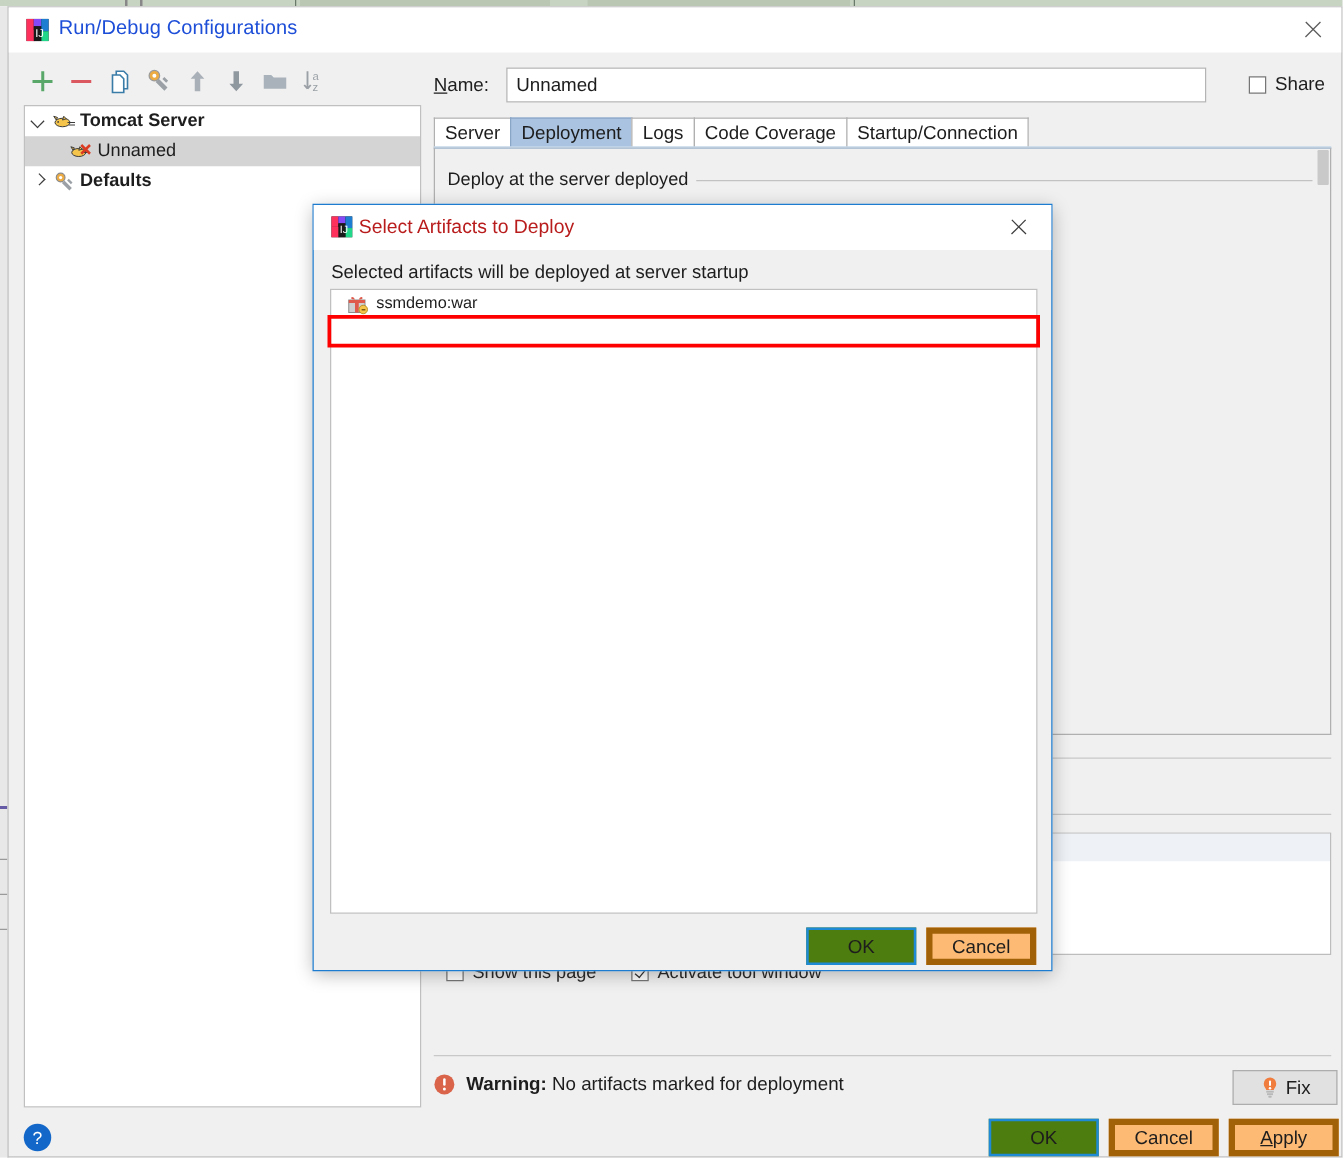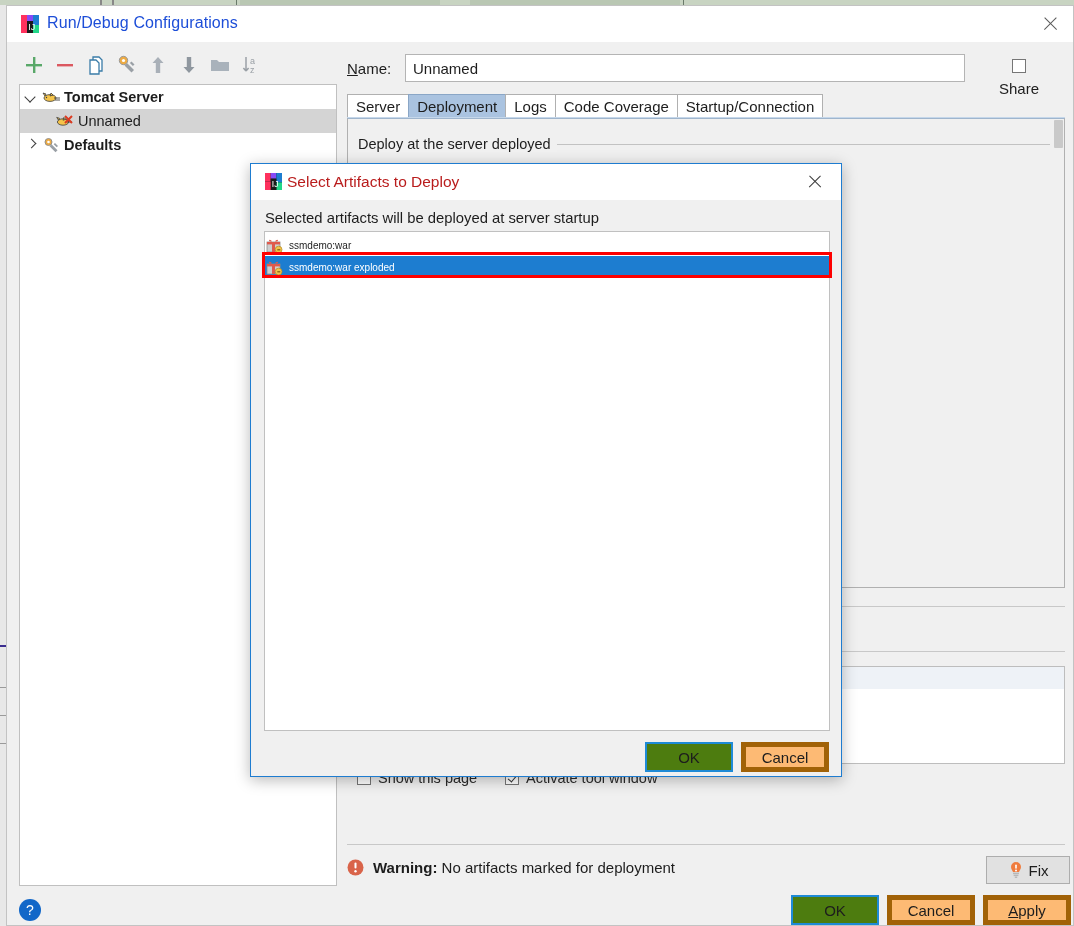--- a/index.html
+++ b/index.html
@@ -111,21 +111,21 @@
   #name-input {
     position: absolute; left: 398px; top: 48px; width: 560px; height: 28px;
     background: #ffffff; border: 1px solid #b4b4b4;
     box-sizing: border-box;
     font-family: "Liberation Sans", sans-serif; font-size: 15px;
     padding: 0 7px; color: #1d1d1d; outline: none;
   }
   #share-box {
     position: absolute; left: 992px; top: 53px;
     display: flex; align-items: center; gap: 7px;
-    font-size: 15px; cursor: default; flex-direction: column;
+    font-size: 15px; cursor: default;
   }
   .chk {
     width: 14px; height: 14px; background: #ffffff;
     border: 1px solid #767676; box-sizing: border-box; position: relative;
     flex: 0 0 14px;
   }
   .chk.checked::after {
     content: ""; position: absolute; left: 4px; top: 1px;
     width: 4px; height: 8px;
     border-right: 1.6px solid #333; border-bottom: 1.6px solid #333;
@@ -247,22 +247,22 @@
 
   #ad-subtitle { position: absolute; left: 14px; top: 46px; font-size: 14.8px; white-space: nowrap; }
   #ad-list {
     position: absolute; left: 13px; top: 67px;
     width: 566px; height: 500px;
     background: #ffffff; border: 1px solid #c0c0c0; box-sizing: border-box;
     overflow: hidden;
   }
   .art-row {
     position: absolute; left: 0; width: 100%; height: 22px;
-    display: flex; align-items: center; font-size: 10px;
-    padding-left: 0; box-sizing: border-box; cursor: default;
+    display: flex; font-size: 13px;
+    padding-left: 12px; box-sizing: border-box; cursor: default;
   }
   .art-row.selected { background: #1d7dd0; color: #ffffff; }
   .art-icon { width: 19px; height: 18px; margin-right: 5px; flex: 0 0 19px; }
   #art-highlight {
     position: absolute; left: 11px; top: 88px;
     width: 570px; height: 26px;
     border: 3px solid #fe0000; box-sizing: border-box;
     pointer-events: none;
   }
   #ad-ok     { left: 394px; top: 578px; width: 88px; }
@@ -498,34 +498,20 @@
             <rect x="7" y="6" width="3" height="10" fill="#e05a4c"></rect>
             <rect x="2" y="6" width="13" height="2.4" fill="#e05a4c"></rect>
             <path d="M7 5.6C6 3.4 4 3 4 4.6c0 1 1.6 1 3 1z" fill="#e05a4c"></path>
             <path d="M10 5.6c1-2.2 3-2.6 3-1 0 1-1.6 1-3 1z" fill="#e05a4c"></path>
             <circle cx="13.6" cy="13.6" r="3.4" fill="#f5c44a" stroke="#b08a20" stroke-width=".7"></circle>
             <rect x="12.3" y="13.2" width="3" height="1.2" fill="#7a5c10"></rect>
           </svg>
         </span>
         <span>ssmdemo:war</span>
       </div>
-      <div class="art-row selected" style="top:24px;">
-        <span class="art-icon">
-          <svg width="19" height="18" viewBox="0 0 19 18">
-            <rect x="2" y="6" width="13" height="10" fill="#cfcfcf" stroke="#8c8c8c" stroke-width=".8"></rect>
-            <rect x="7" y="6" width="3" height="10" fill="#e05a4c"></rect>
-            <rect x="2" y="6" width="13" height="2.4" fill="#e05a4c"></rect>
-            <path d="M7 5.6C6 3.4 4 3 4 4.6c0 1 1.6 1 3 1z" fill="#e05a4c"></path>
-            <path d="M10 5.6c1-2.2 3-2.6 3-1 0 1-1.6 1-3 1z" fill="#e05a4c"></path>
-            <circle cx="13.6" cy="13.6" r="3.4" fill="#f5c44a" stroke="#b08a20" stroke-width=".7"></circle>
-            <rect x="12.3" y="13.2" width="3" height="1.2" fill="#7a5c10"></rect>
-          </svg>
-        </span>
-        <span>ssmdemo:war exploded</span>
-      </div>
     </div>
     <div id="art-highlight"></div>
 
     <div class="btn default" id="ad-ok">
       <span>OK</span>
     </div>
     <div class="btn" id="ad-cancel">
       <span>Cancel</span>
     </div>
   </div>

